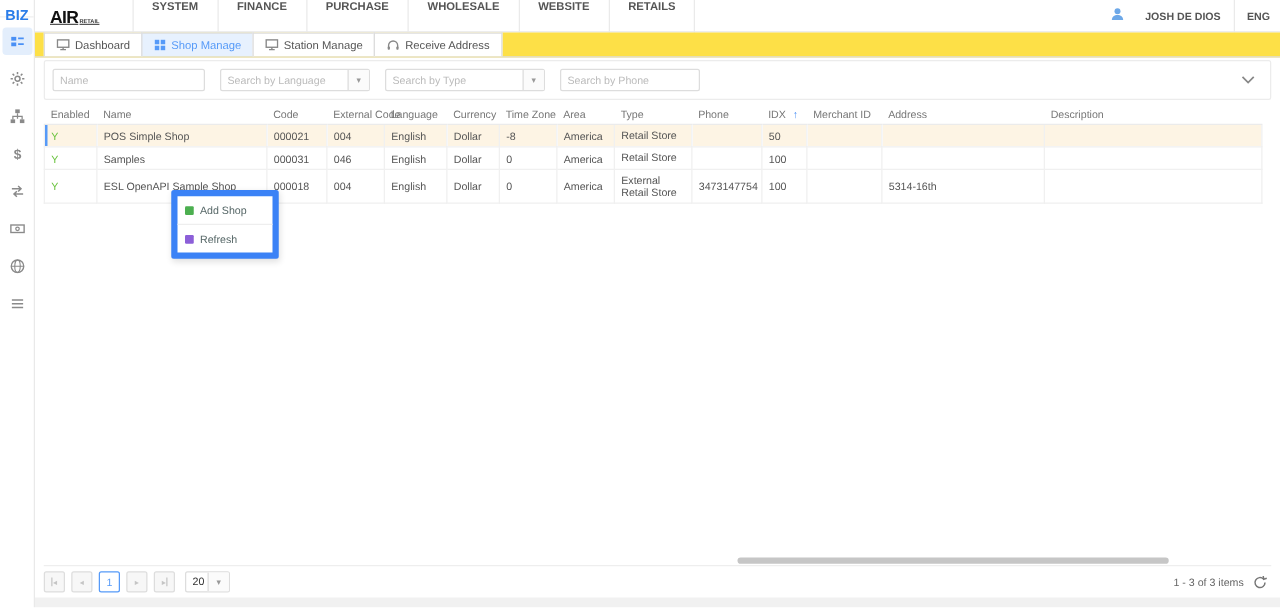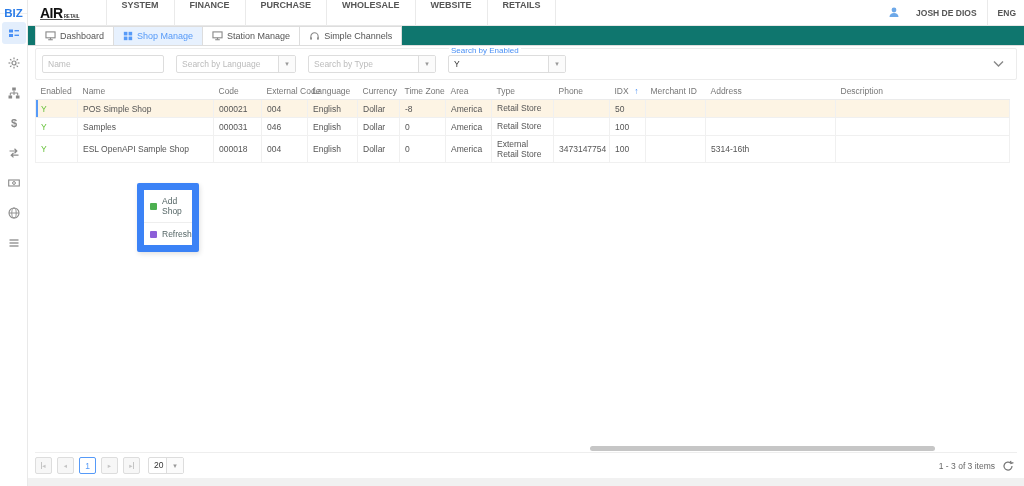--- a/index.html
+++ b/index.html
@@ -24,21 +24,21 @@
   .brand-sub { font-size:4.5px; color:#333; font-weight:bold; margin-left:1px; }
   .topnav { display:flex; height:41px; }
   .topnav-item { padding:0 15px; line-height:26px; font-size:9px; font-weight:bold; color:#555; border-right:1px solid #eaeaea; cursor:pointer; white-space:nowrap; }
   .topnav-item:first-child { border-left:1px solid #eaeaea; }
   .top-right { margin-left:auto; display:flex; align-items:center; height:26px; }
   .user-chip { display:flex; align-items:center; gap:16px; padding:0 10px; cursor:pointer; }
   .user-name { font-size:8.5px; font-weight:bold; color:#555; }
   .lang-chip { border-left:1px solid #eaeaea; padding:0 8px 0 10px; font-size:8.5px; font-weight:bold; color:#555; line-height:26px; cursor:pointer; }
 
   
-  .tabbar { height:20px; display:flex; align-items:stretch; padding-left:7px; border-bottom:1px solid #ddd; background:#0f766e; flex-shrink:0; }
+  .tabbar { height:20px; display:flex; align-items:stretch; padding-left:7px; border-bottom:1px solid #ddd; background:#fde047; flex-shrink:0; }
   .tab { display:flex; align-items:center; gap:4px; padding:0 9px; border:1px solid #ddd; border-bottom:none; font-size:9px; color:#555; cursor:pointer; background:#fff; white-space:nowrap; }
   .tab + .tab { margin-left:-1px; }
   .tab .t-ic { color:#888; display:flex; }
   .tab.active { background:#e7f1fe; color:#569af8; }
   .tab.active .t-ic { color:#569af8; }
 
   
   .filters { margin:2px 7px 0; border:1px solid #ececec; border-radius:2px; padding:6px 6px; display:flex; gap:12px; position:relative; background:#fff; flex-shrink:0; }
   .f-input { height:18px; border:1px solid #ddd; border-radius:2px; font-size:8.5px; color:#333; padding:0 5px; font-family:"Liberation Sans",sans-serif; outline:none; }
   .f-input::placeholder { color:#bbb; }
@@ -58,21 +58,21 @@
   td { font-size:8.5px; color:#555; padding:3px 5px; border:1px solid #f0f0f0; white-space:nowrap; overflow:hidden; height:18px; }
   td.wrapcell { white-space:normal; line-height:1.2; }
   tr[data-name="table-row"] { cursor:pointer; }
   tr.selected td { background:#fdf4e4; }
   tr.selected td:first-child { box-shadow:inset 2px 0 0 #569af8; }
   td.enabled-y { color:#67c23a; }
 
   .spacer { flex:1; }
 
   
-  .ctx-menu { position:absolute; left:137px; top:183px; width:62px; background:#fff; border:7px solid #3b82f6; border-radius:2px; box-shadow:1px 2px 5px rgba(0,0,0,.12); z-index:10; }
+  .ctx-menu { position:absolute; left:137px; top:152px; width:86px; background:#fff; border:5px solid #3b82f6; border-radius:2px; box-shadow:1px 2px 5px rgba(0,0,0,.12); z-index:10; }
   .ctx-item { display:flex; align-items:center; gap:5px; padding:6px 6px; font-size:8.5px; color:#566; cursor:pointer; }
   .ctx-item + .ctx-item { border-top:1px solid #eee; }
   .ctx-swatch { width:7px; height:7px; border-radius:1px; flex-shrink:0; }
 
   
   .hscroll-thumb { position:absolute; left:590px; top:446px; width:345px; height:5px; background:#c6c6c6; border-radius:3px; cursor:pointer; z-index:3; }
 
   
   .footer { margin:0 7px; height:26px; border-top:1px solid #eee; display:flex; align-items:center; flex-shrink:0; background:#fff; }
   .pg-btn { width:17px; height:17px; border:1px solid #ddd; border-radius:2px; display:flex; align-items:center; justify-content:center; font-size:6.5px; color:#c5c5c5; background:#f7f7f7; margin-right:5px; cursor:pointer; }
@@ -223,41 +223,35 @@
           <span data-name="tab-label">Station Manage</span>
         </div>
         <div class="tab" data-name="tab-receive-channels">
           <span class="t-ic" data-name="headset-icon">
             <svg width="11" height="10" viewBox="0 0 12 11">
               <path d="M2 8V6a4 4 0 0 1 8 0v2" fill="none" stroke="currentColor" stroke-width="1.2"></path>
               <rect x="1.2" y="6.8" width="2" height="2.8" rx="0.8" fill="currentColor"></rect>
               <rect x="8.8" y="6.8" width="2" height="2.8" rx="0.8" fill="currentColor"></rect>
             </svg>
           </span>
-          <span data-name="tab-label">Simple Channels</span>
+          <span data-name="tab-label">Receive Address</span>
         </div>
       </div>
 
     <div class="filters" data-name="filter-panel">
       <input class="f-input" style="width: 122px;" data-name="name-search-input" placeholder="Name">
       <div class="f-select" style="width:120px" data-name="language-select">
         <span class="val" data-name="language-select-value">Search by Language</span>
         <span class="caret" data-name="caret-down-icon">▾</span>
       </div>
       <div class="f-select" style="width:128px" data-name="type-select">
         <span class="val" data-name="type-select-value">Search by Type</span>
         <span class="caret" data-name="caret-down-icon">▾</span>
       </div>
-      <div class="f-wrap" data-name="enabled-filter">
-        <span class="f-label" data-name="enabled-filter-label">Search by Enabled</span>
-        <div class="f-select" style="width:118px" data-name="enabled-select">
-          <span class="val set" data-name="enabled-select-value">Y</span>
-          <span class="caret" data-name="caret-down-icon">▾</span>
-        </div>
-      </div>
+      <input class="f-input" style="width: 112px;" data-name="phone-search-input" placeholder="Search by Phone">
       <span class="expand-chevron" data-name="chevron-down-icon">
         <svg width="11" height="7" viewBox="0 0 11 7">
             <polyline points="1,1 5.5,5.5 10,1" fill="none" stroke="currentColor" stroke-width="1.4"></polyline>
           </svg>
       </span>
     </div>
 
     <div class="grid-wrap" data-name="shop-table-wrap">
       <table data-name="shop-table">
         <colgroup>

